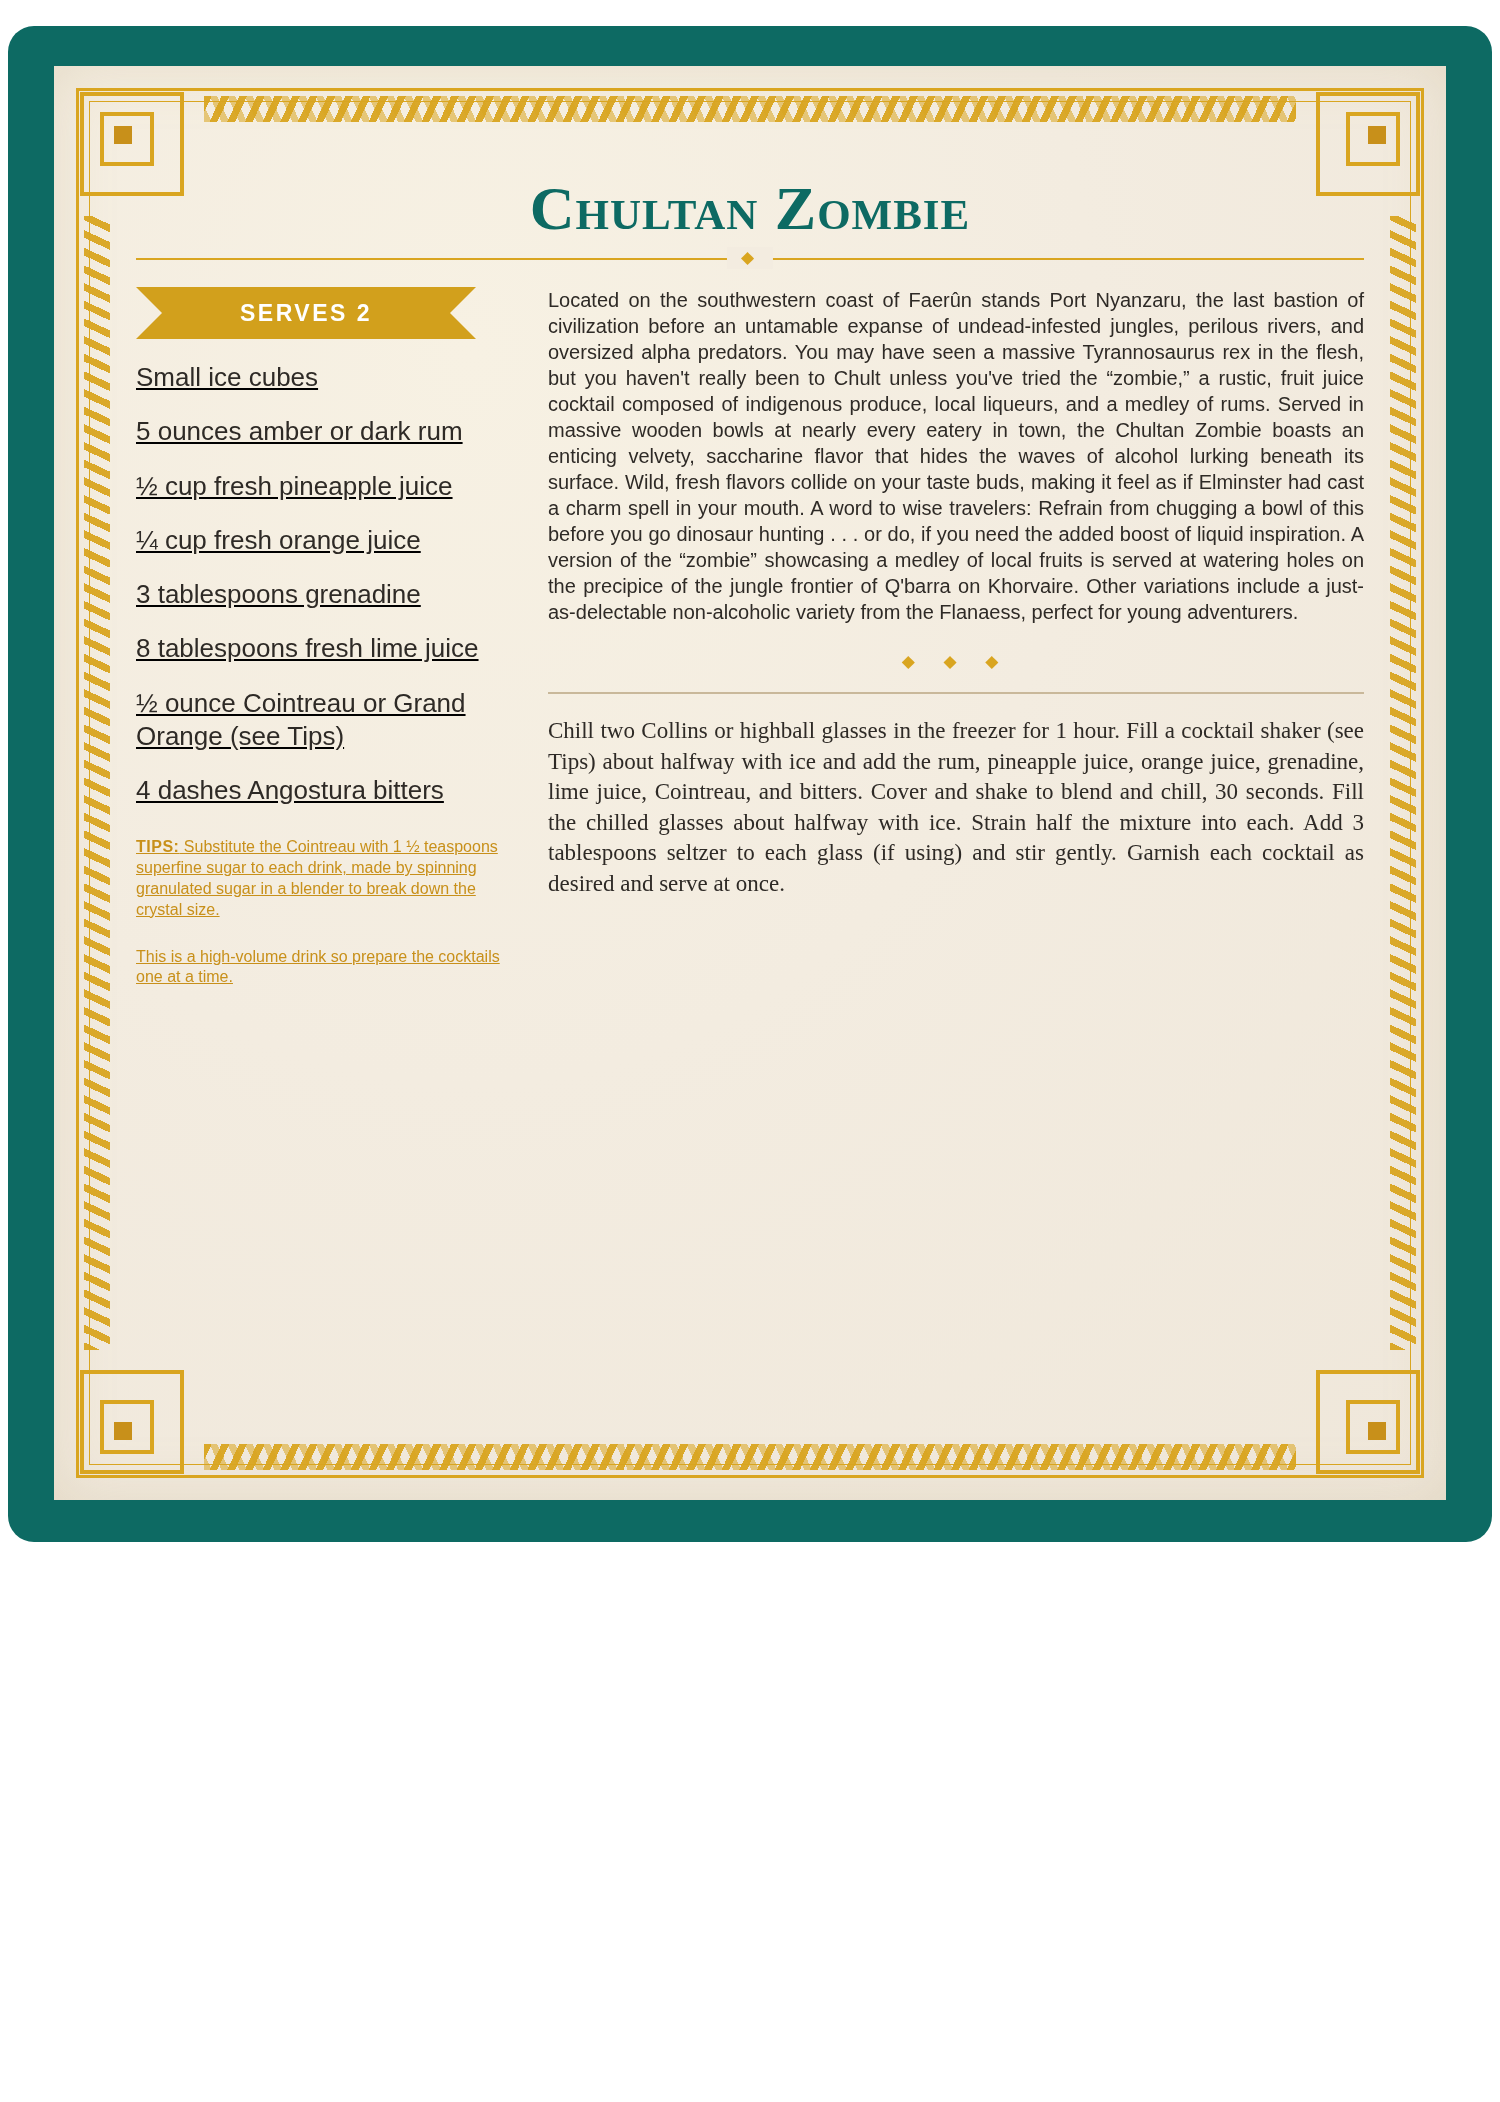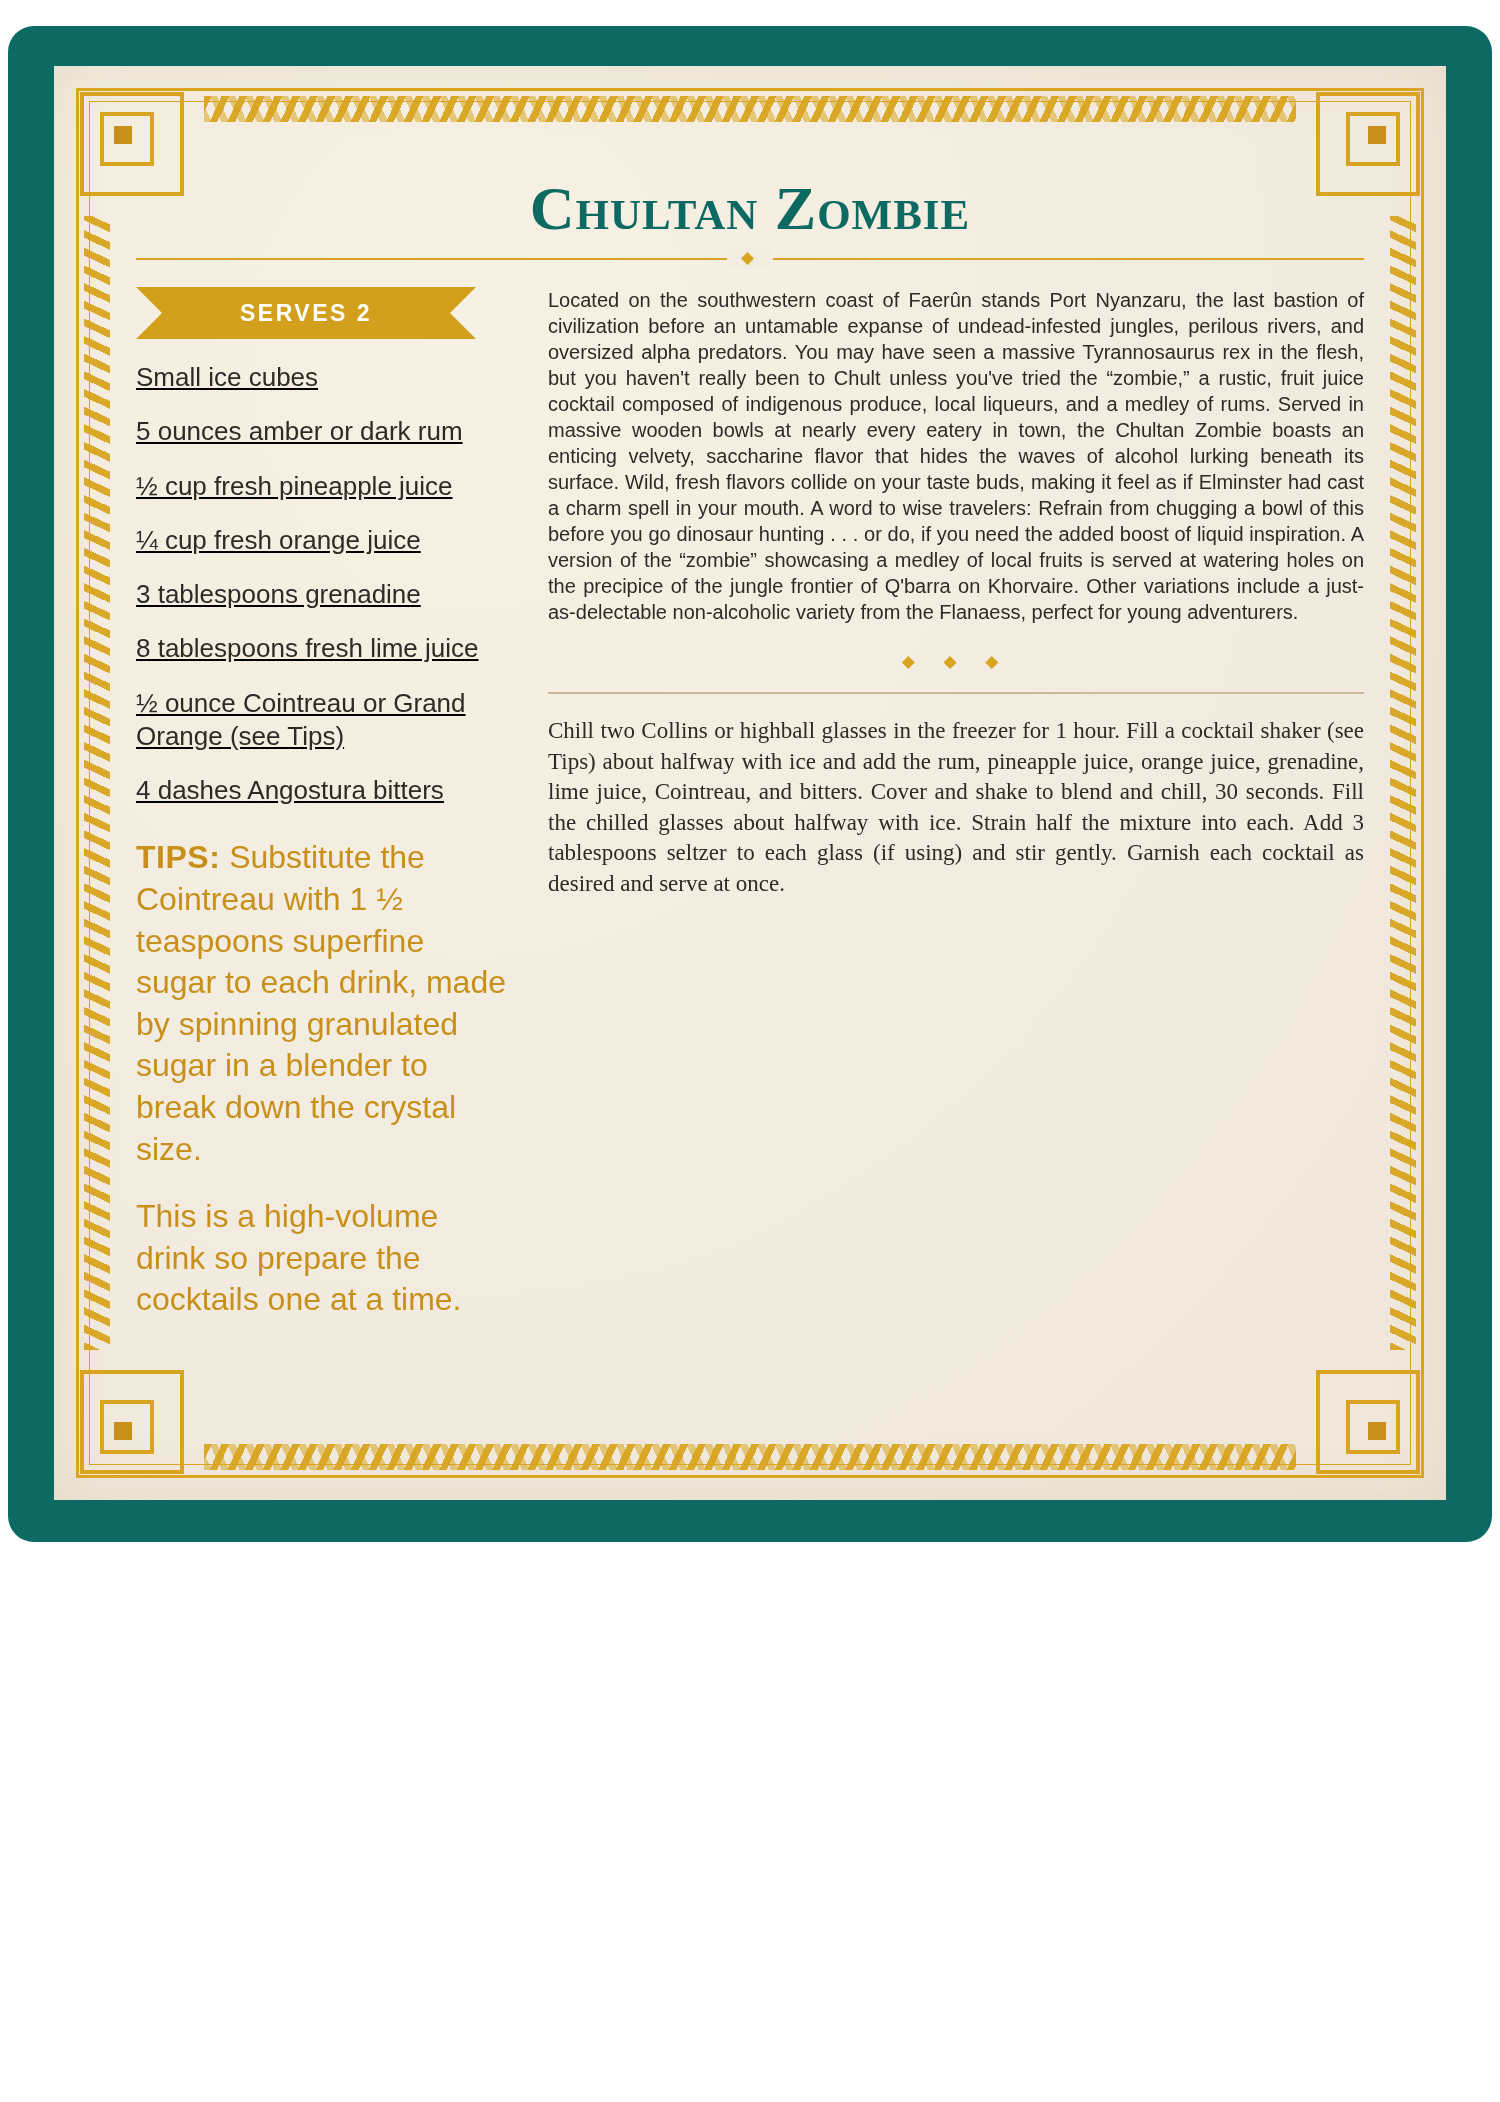--- a/index.html
+++ b/index.html
@@ -205,22 +205,23 @@
     color: #2e2a26;
     font-size: 26px;
     line-height: 1.28;
     margin-bottom: 21px;
     font-family: "Liberation Sans", sans-serif;
   }
 
   .tips-block {
     margin-top: 30px;
     color: #c8901a;
-    font-size: 32px;
+    font-size: 16px;
     line-height: 1.3;
+    text-decoration: underline;
   }
   .tips-block .tips-label {
     color: #c8901a;
     font-weight: bold;
     letter-spacing: 0.5px;
   }
   .tips-block p { margin: 0 0 26px 0; }
 
   .lore {
     color: #2e2a26;

